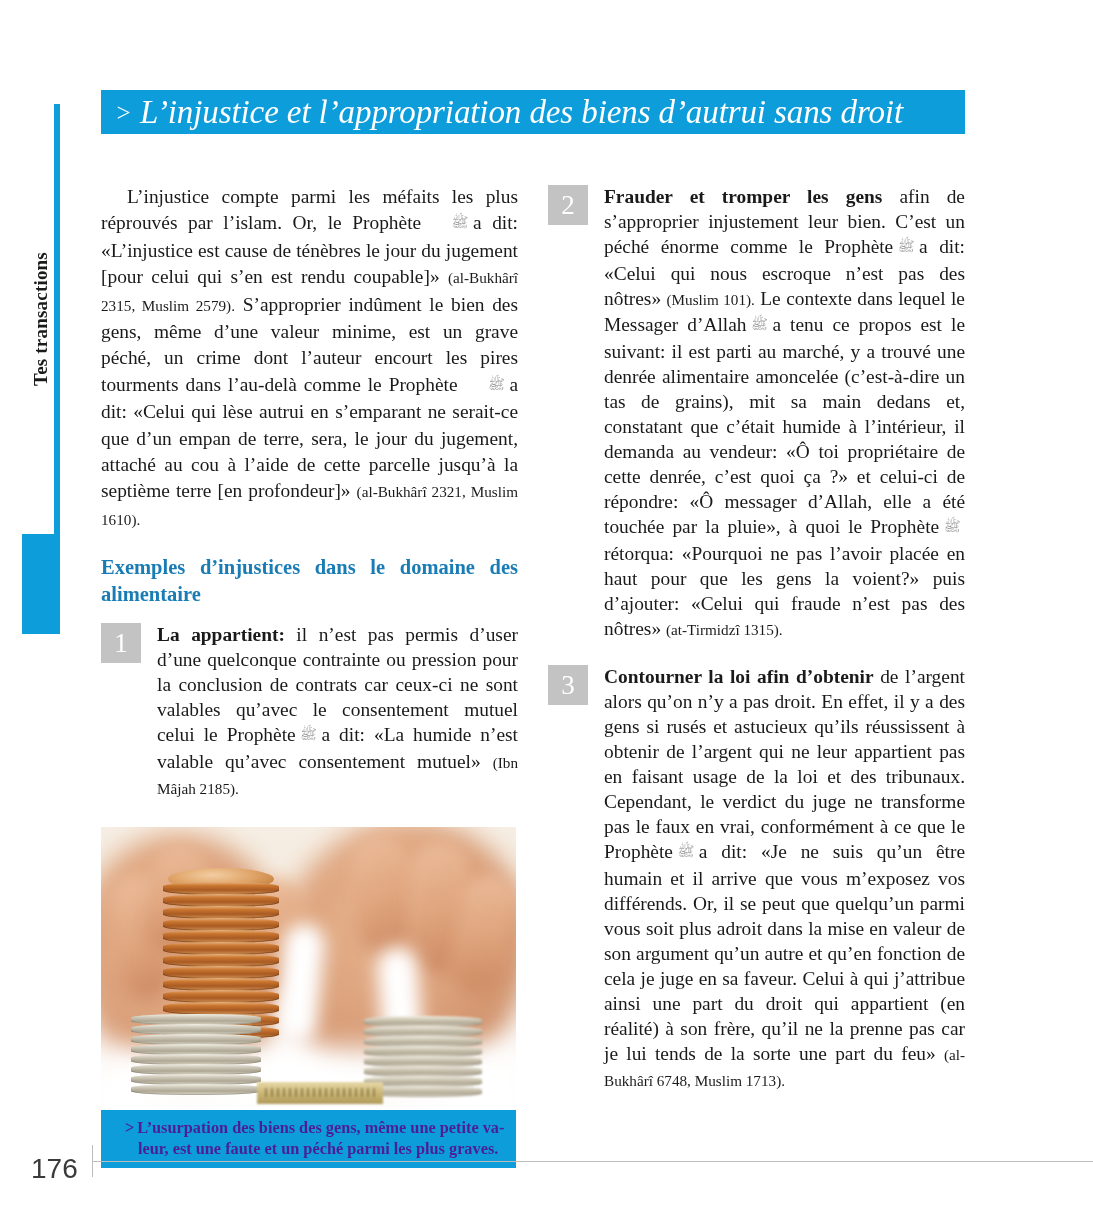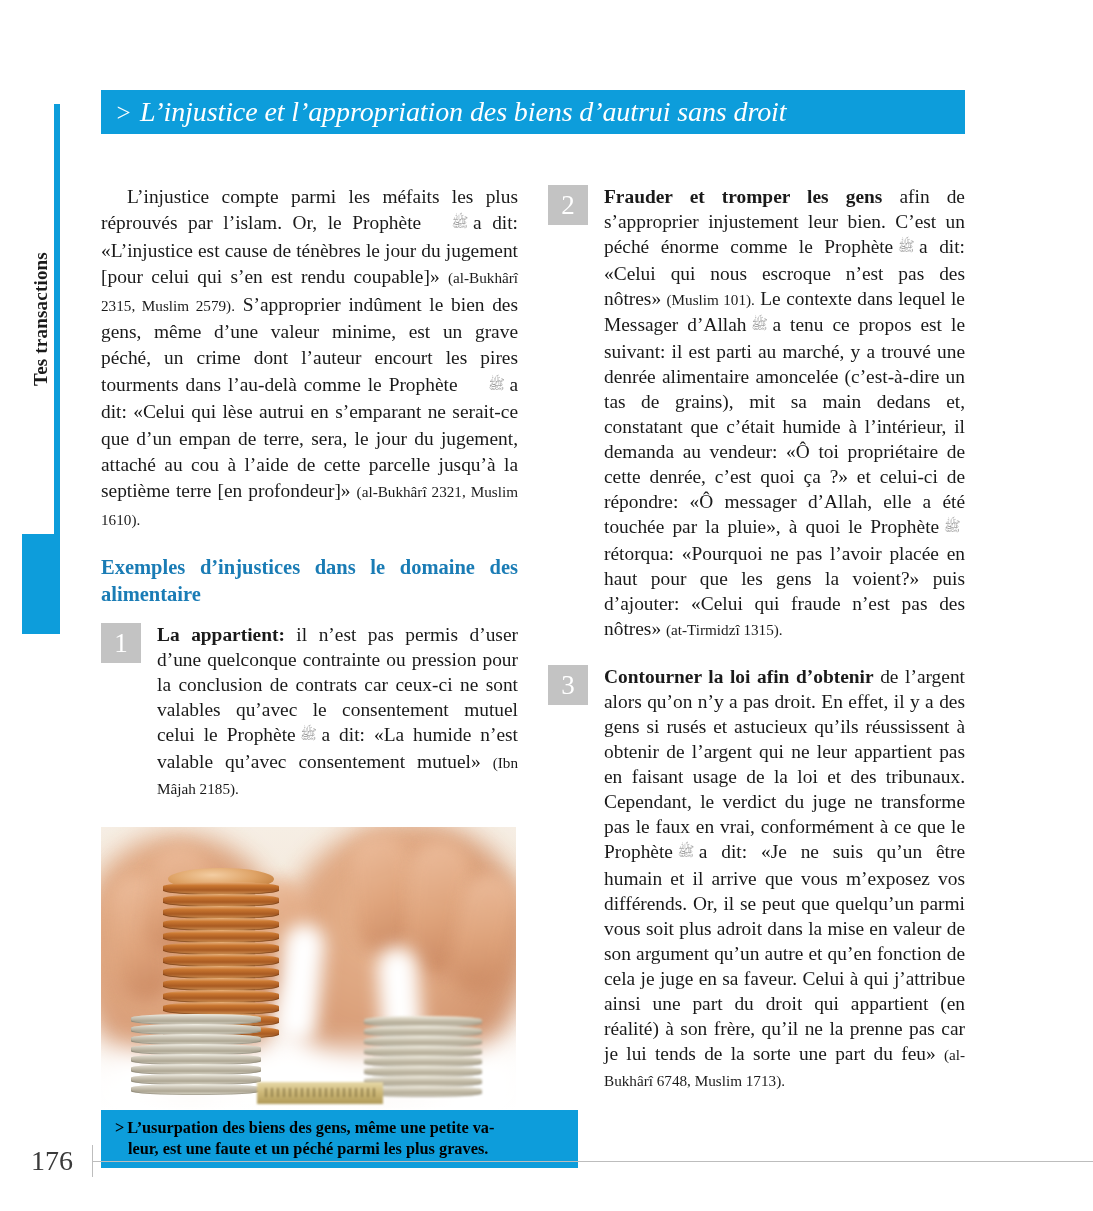--- a/index.html
+++ b/index.html
@@ -73,21 +73,21 @@
     font-style: italic;
     font-size: 25px;
     font-weight: normal;
     margin-right: 8px;
     line-height: 1;
   }
   #banner .btxt {
     color: #ffffff;
     font-family: "Liberation Serif", "DejaVu Serif", serif;
     font-style: italic;
-    font-size: 28px;
+    font-size: 33px;
     letter-spacing: -0.1px;
     line-height: 1;
   }
 
   
   #cols {
     display: flex;
     gap: 30px;
   }
   .col { width: 417px; margin-top: 20px; }
@@ -244,46 +244,46 @@
   }
   .bar::after {
     content: "";
     position: absolute; left: 8px; right: 8px; top: 6px; height: 9px;
     background: repeating-linear-gradient(90deg,#7a6a3c 0 2px, rgba(122,106,60,0) 2px 6px);
     opacity: .65;
   }
 
   figcaption {
     background: #0d9ddb;
-    color: #000000;
+    color: #4c1d95;
     font-family: "Liberation Serif", "DejaVu Serif", serif;
     font-weight: bold;
     font-size: 16.3px;
     line-height: 21px;
-    padding: 7px 10px 9px 14px;
-    width: 477px;
+    padding: 7px 10px 9px 24px;
+    width: 415px;
   }
   figcaption .cchev { margin-right: 3px; }
   figcaption .cline2 { display: block; padding-left: 13px; }
 
   
   #footer {
     position: absolute;
     left: 0;
     bottom: 30px;
     width: 1093px;
     height: 40px;
   }
   #page-num {
     position: absolute;
     left: 31px;
-    top: 4px;
+    top: 12px;
     font-size: 28px;
     color: #3a3a3a;
-    font-family: Liberation Serif, serif;
+    font-family: Liberation Sans, sans-serif;
   }
   #footer-rule {
     position: absolute;
     left: 92px;
     top: 20px;
     width: 1001px;
     height: 1px;
     background: #bdbdbd;
   }
   #footer-tick {

